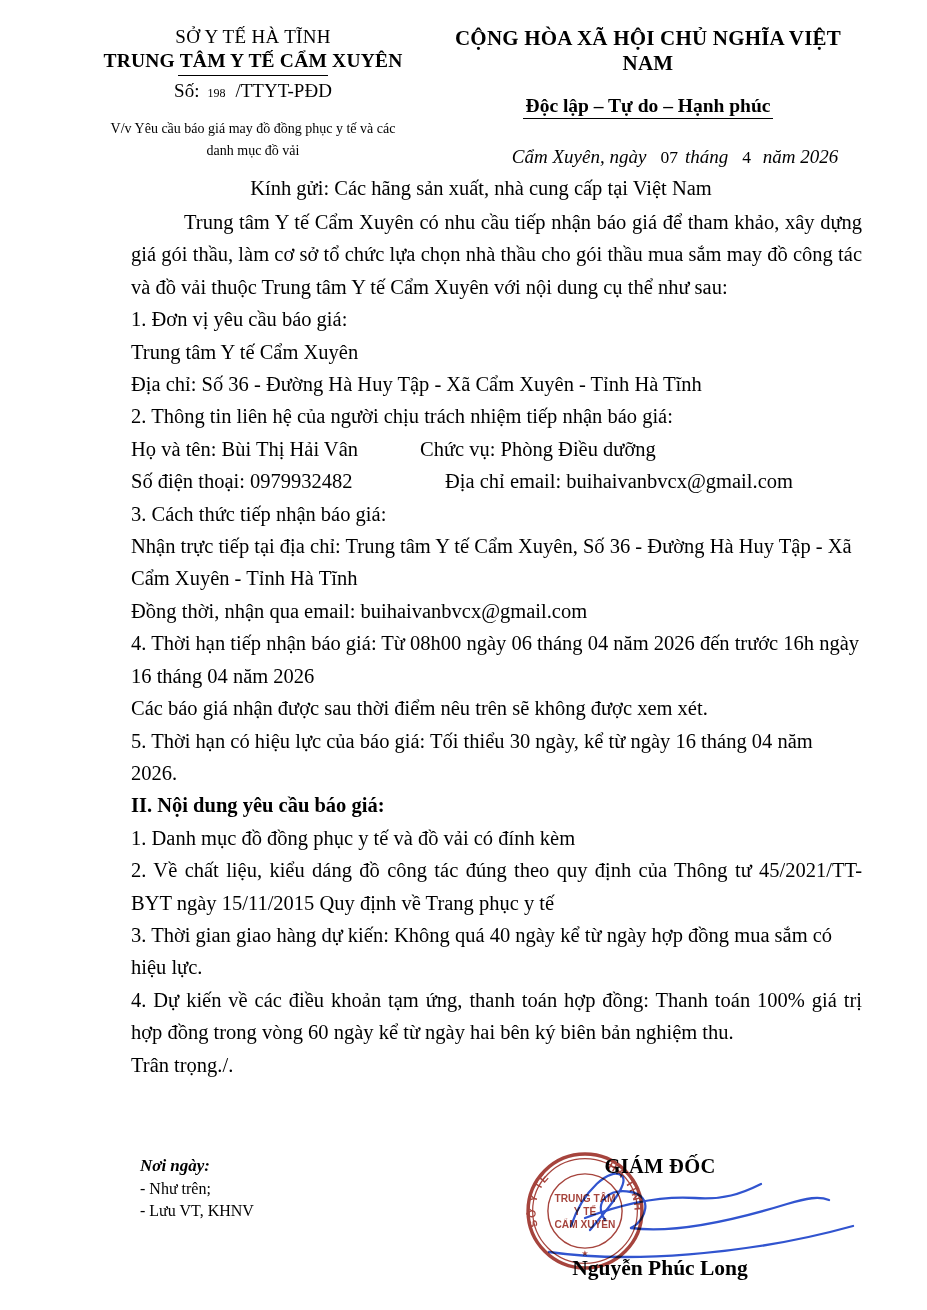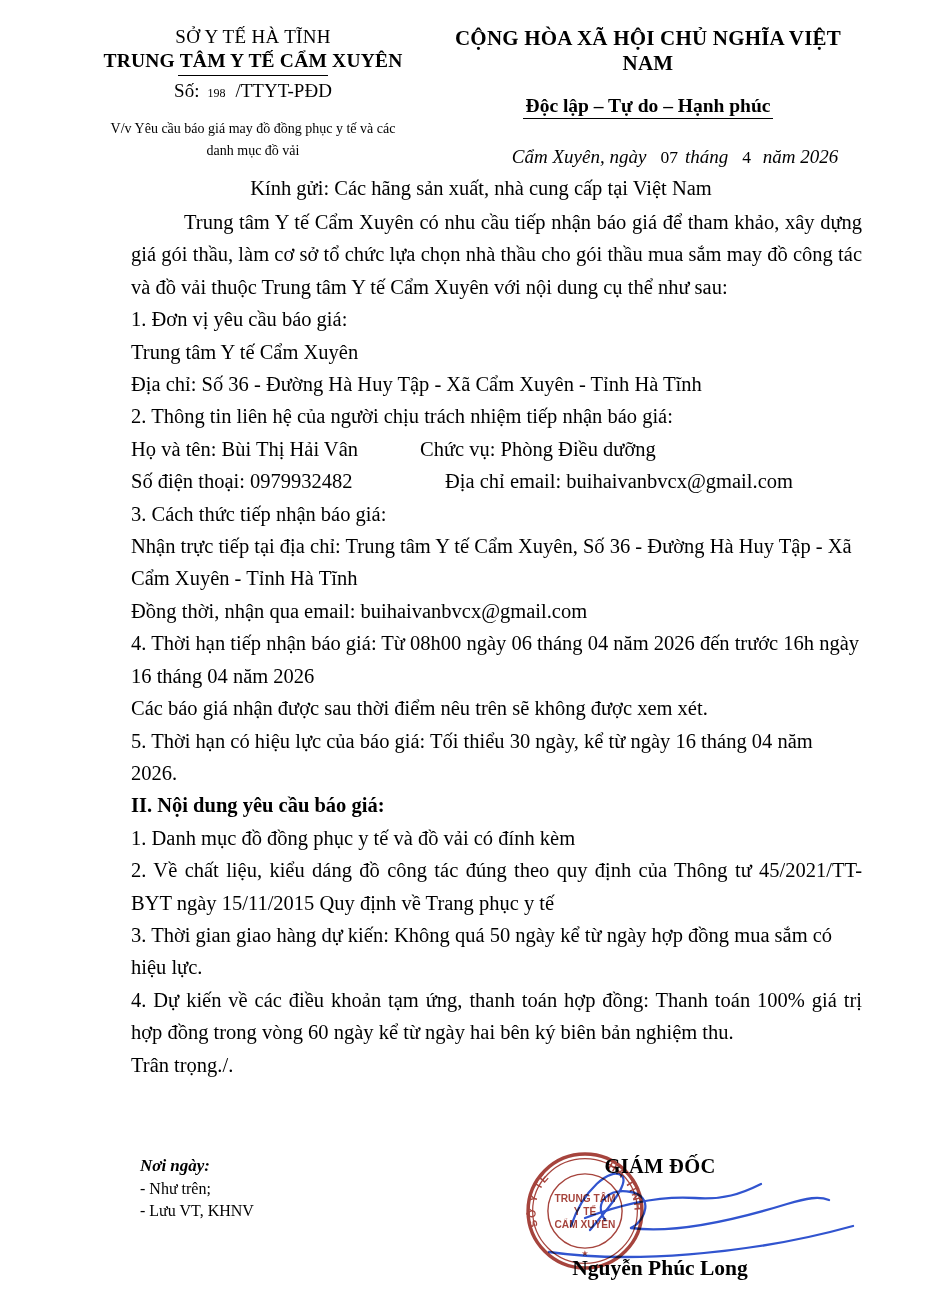--- a/index.html
+++ b/index.html
@@ -83,21 +83,21 @@
     </p>
     <p>3. Cách thức tiếp nhận báo giá:</p>
     <p>Nhận trực tiếp tại địa chỉ: Trung tâm Y tế Cẩm Xuyên, Số 36 - Đường Hà Huy Tập - Xã Cẩm Xuyên - Tỉnh Hà Tĩnh</p>
     <p>Đồng thời, nhận qua email: buihaivanbvcx@gmail.com</p>
     <p>4. Thời hạn tiếp nhận báo giá: Từ 08h00 ngày 06 tháng 04 năm 2026 đến trước 16h ngày 16 tháng 04 năm 2026</p>
     <p>Các báo giá nhận được sau thời điểm nêu trên sẽ không được xem xét.</p>
     <p>5. Thời hạn có hiệu lực của báo giá: Tối thiểu 30 ngày, kể từ ngày 16 tháng 04 năm 2026.</p>
     <p class="bold">II. Nội dung yêu cầu báo giá:</p>
     <p>1. Danh mục đồ đồng phục y tế và đồ vải có đính kèm</p>
     <p class="just">2. Về chất liệu, kiểu dáng đồ công tác đúng theo quy định của Thông tư 45/2021/TT-BYT ngày 15/11/2015 Quy định về Trang phục y tế</p>
-    <p>3. Thời gian giao hàng dự kiến: Không quá 50 ngày kể từ ngày hợp đồng mua sắm có hiệu lực.</p>
+    <p>3. Thời gian giao hàng dự kiến: Không quá 40 ngày kể từ ngày hợp đồng mua sắm có hiệu lực.</p>
     <p class="just">4. Dự kiến về các điều khoản tạm ứng, thanh toán hợp đồng: Thanh toán 100% giá trị hợp đồng trong vòng 60 ngày kể từ ngày hai bên ký biên bản nghiệm thu.</p>
     <p>Trân trọng./.</p>
   </div>
 
   <div class="recipients">
     <div class="recipients-label">Nơi ngày:</div>
     <div>- Như trên;</div>
     <div>- Lưu VT, KHNV</div>
   </div>
 

